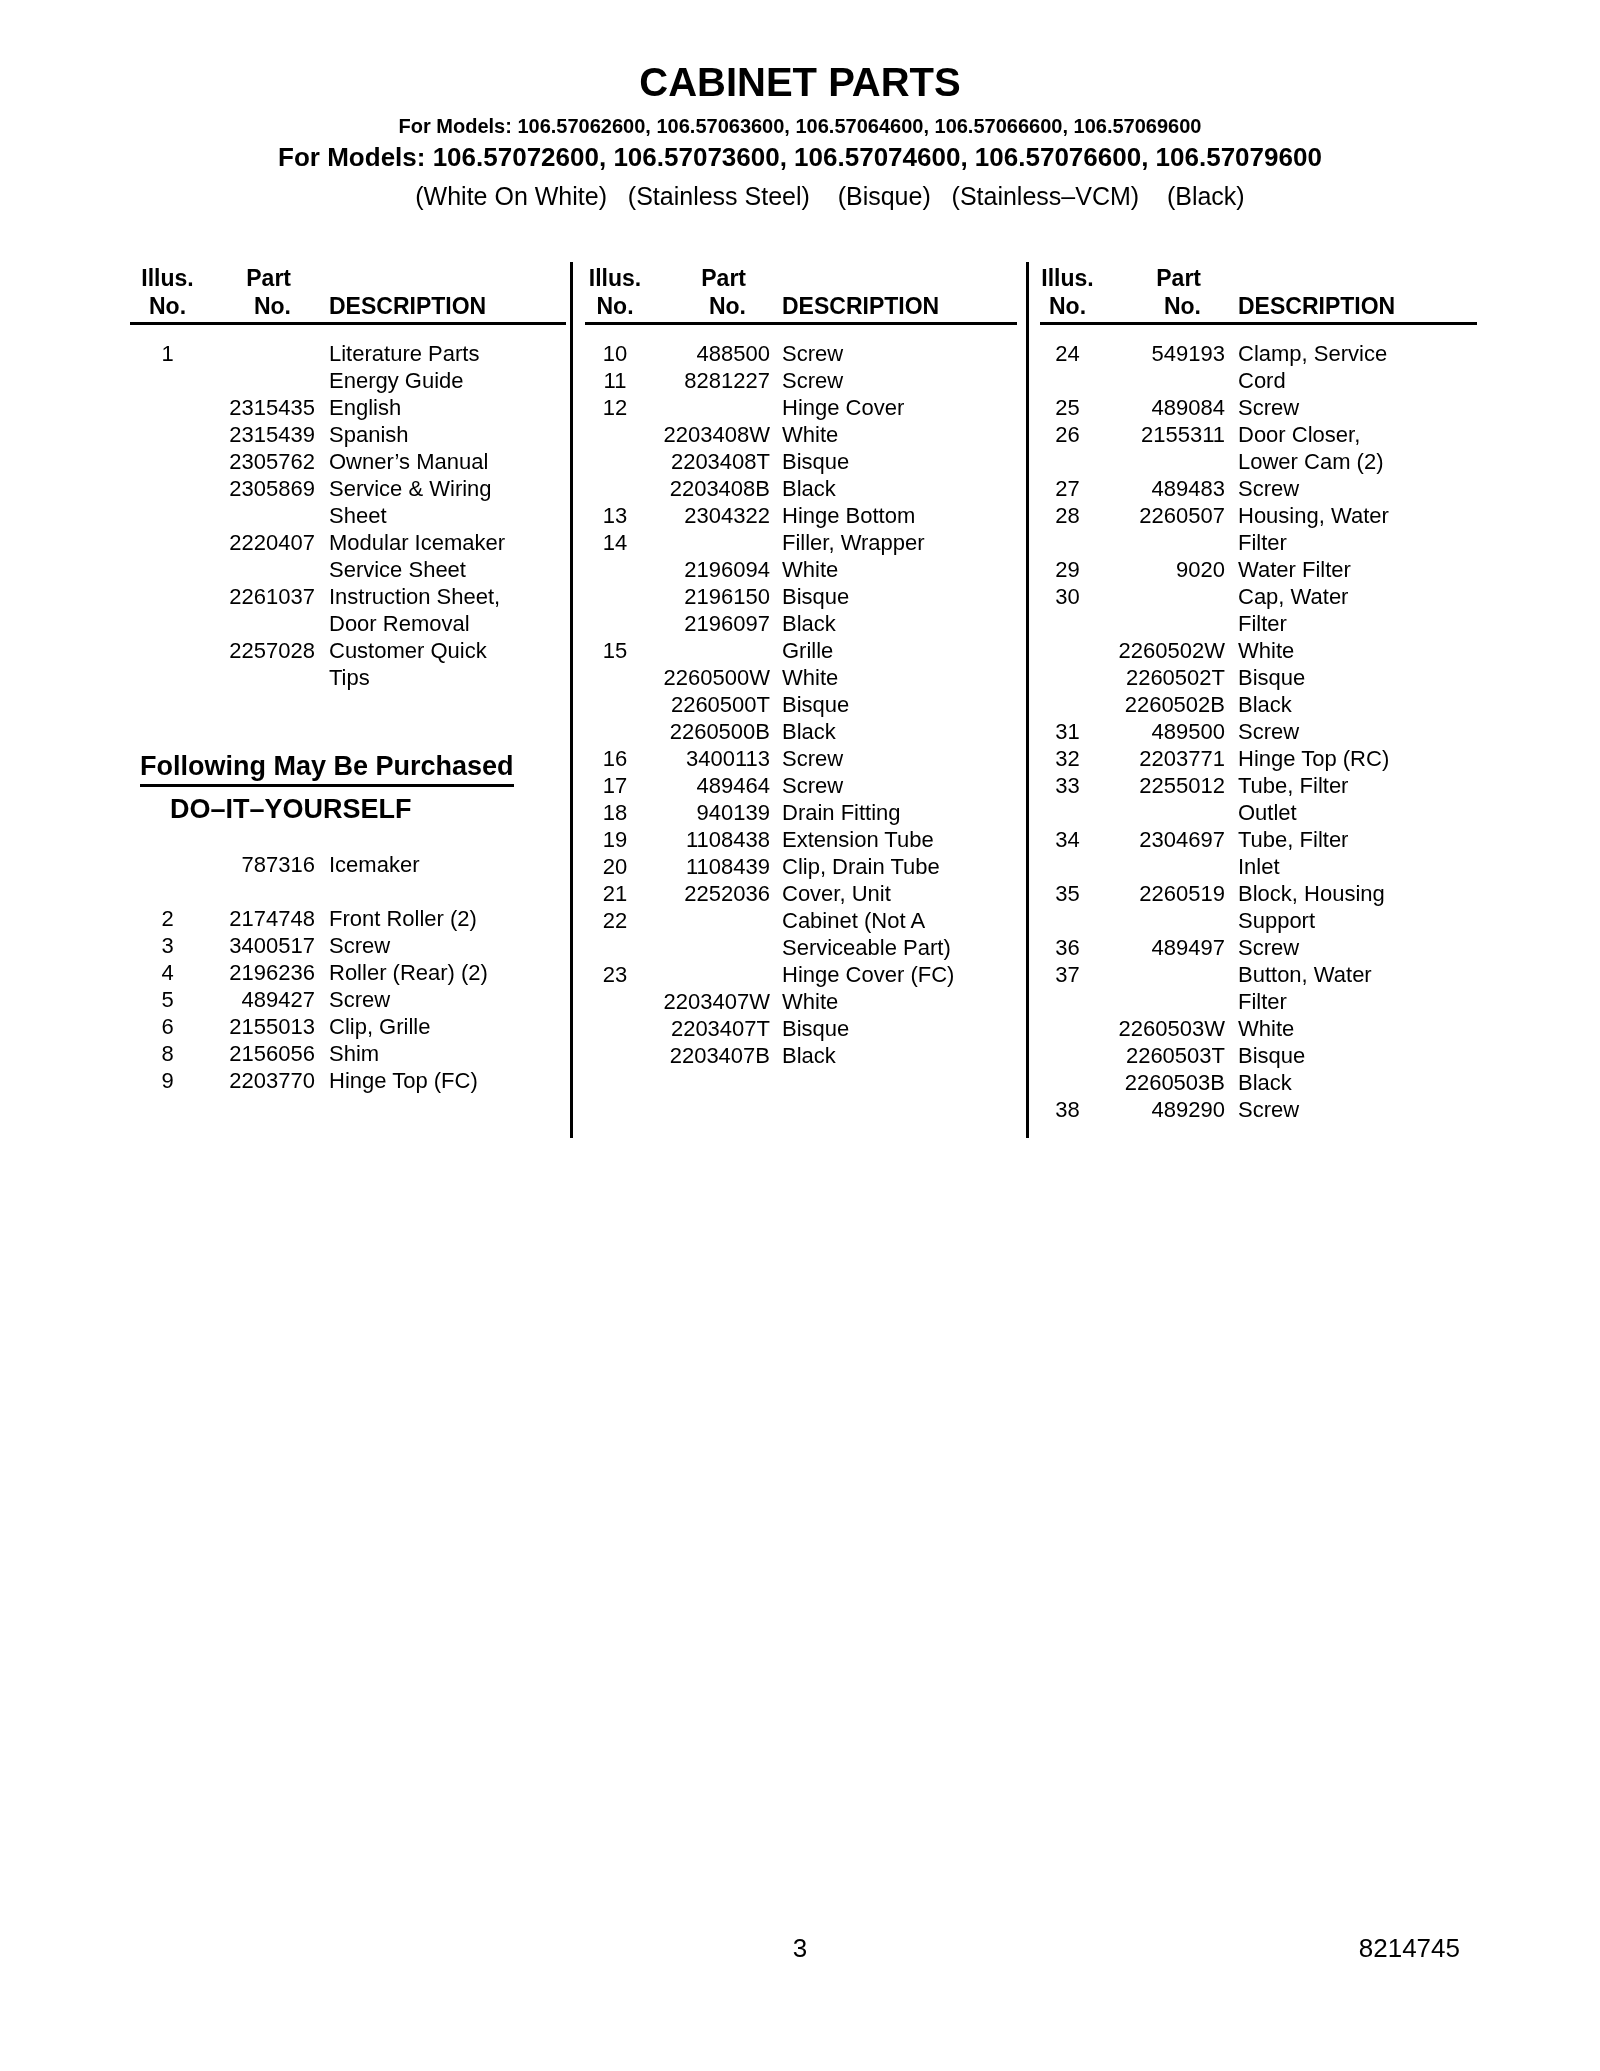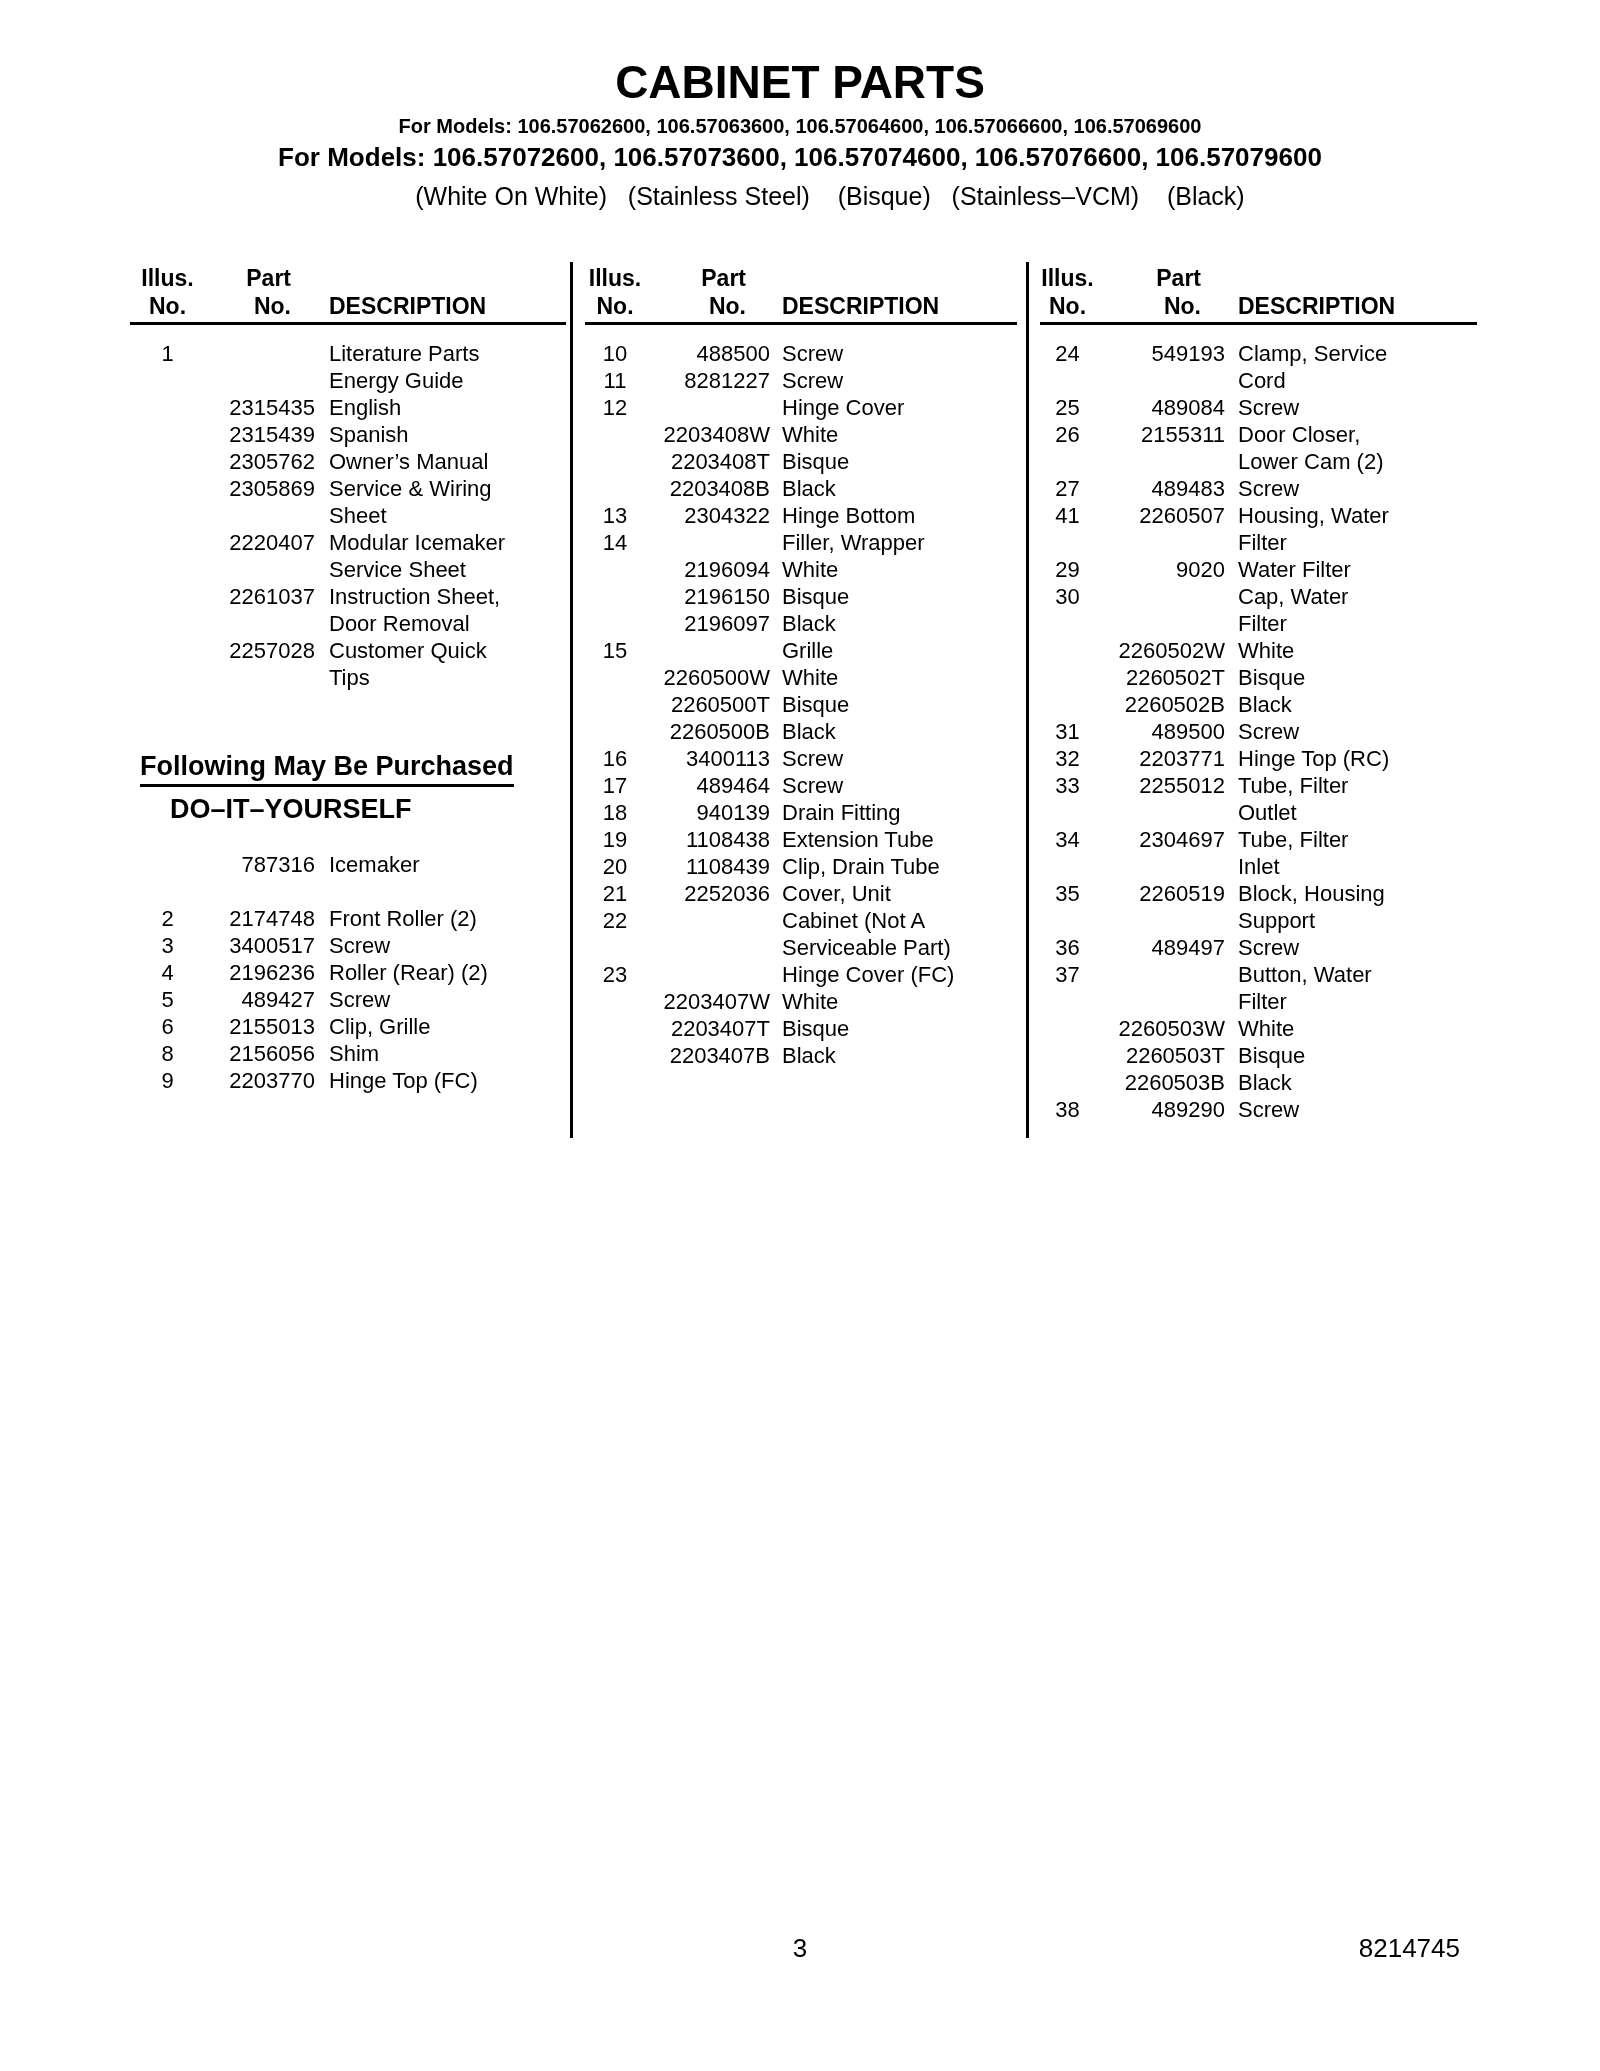--- a/index.html
+++ b/index.html
@@ -4,21 +4,21 @@
 <style>
   html,body{margin:0;padding:0;}
   body{
     width:1600px;height:2071px;background:#ffffff;color:#000;
     font-family:"Liberation Sans", sans-serif;position:relative;overflow:hidden;
   }
   *{box-sizing:border-box;}
   .abs{position:absolute;}
 
   
-  #title{top:58px;left:0;right:0;text-align:center;font-size:46px;font-weight:bold;line-height:48px;}
+  #title{top:58px;left:0;right:0;text-align:center;font-size:40px;font-weight:bold;line-height:48px;}
   #models1{top:111px;left:0;right:0;text-align:center;font-size:20px;font-weight:bold;line-height:31px;}
   #models2{top:142px;left:0;right:0;text-align:center;font-size:26px;font-weight:bold;line-height:31px;}
   #finishes{top:181px;left:60px;right:0;text-align:center;font-size:25px;font-weight:normal;line-height:30px;white-space:pre;}
 
   
   .col{position:absolute;top:262px;}
   .col1{left:130px;width:436px;}
   .col2{left:585px;width:432px;}
   .col3{left:1040px;width:437px;}
 
@@ -394,21 +394,21 @@
           <span class="cell illus"></span>
           <span class="cell part"></span>
           <span class="cell desc">Lower Cam (2)</span>
         </div>
         <div class="row">
           <span class="cell illus">27</span>
           <span class="cell part">489483</span>
           <span class="cell desc">Screw</span>
         </div>
         <div class="row">
-          <span class="cell illus">41</span>
+          <span class="cell illus">28</span>
           <span class="cell part">2260507</span>
           <span class="cell desc">Housing, Water</span>
         </div>
         <div class="row">
           <span class="cell illus"></span>
           <span class="cell part"></span>
           <span class="cell desc">Filter</span>
         </div>
         <div class="row">
           <span class="cell illus">29</span>

